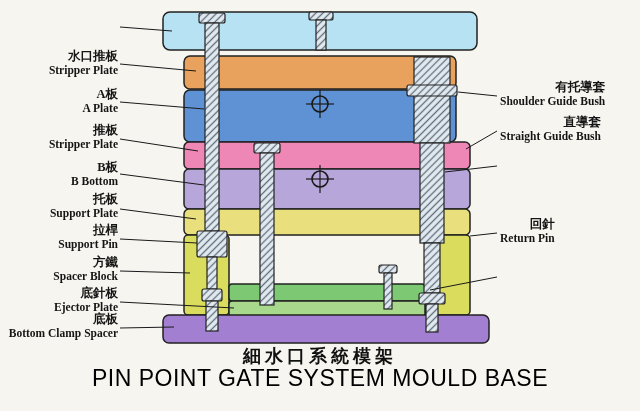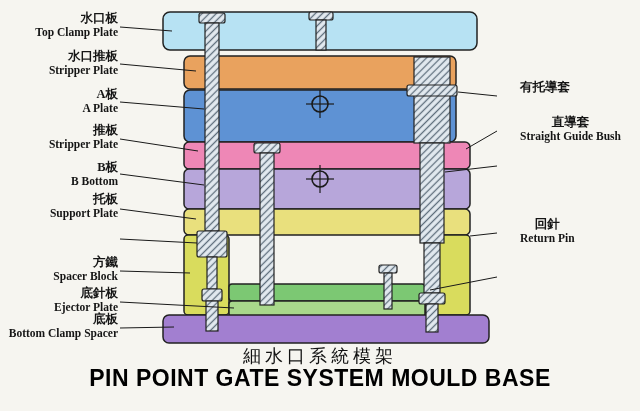--- a/index.html
+++ b/index.html
@@ -9,29 +9,29 @@
     background:#f6f5f0;
     font-family:"Liberation Serif", serif;
     overflow:hidden;
   }
   .canvas { position:absolute; inset:0; width:640px; height:411px; }
   svg.diagram { position:absolute; top:0; left:0; }
   .label { position:absolute; line-height:1.08; white-space:nowrap; }
   .label .cn { font-size:12.5px; font-weight:bold; color:#151515; }
   .label .en { font-size:11.5px; font-weight:bold; color:#151515; }
   .label.left  { right:522px; text-align:right; }
-  .label.right { left:500px; text-align:center;margin-left:20px; }
+  .label.right { left:500px; text-align:right; }
   .title-cn {
     position:absolute; top:344px; left:0; width:640px; text-align:center;
-    font-size:18px; font-weight:normal; letter-spacing:4px; color:#111;
+    font-size:18px; font-weight:bold; letter-spacing:4px; color:#111;
   }
   .title-en {
     position:absolute; top:365px; left:0; width:640px; text-align:center;
     font-family:"Liberation Sans", sans-serif;
-    font-size:23px; font-weight:bold; letter-spacing:0.5px; color:#000;
+    font-size:23px; font-weight:normal; letter-spacing:0.5px; color:#000;
   }
 </style>
 </head>
 <body>
 
 <div class="canvas">
 
   <svg class="diagram" width="640" height="411" viewBox="0 0 640 411">
     <defs>
       <pattern id="hatch" width="5" height="5" patternUnits="userSpaceOnUse" patternTransform="rotate(45)">
@@ -113,59 +113,60 @@
       <line x1="120" y1="302" x2="234" y2="308"></line>
       <line x1="120" y1="328" x2="174" y2="327"></line>
       <line x1="497" y1="96" x2="458" y2="92"></line>
       <line x1="497" y1="131" x2="466" y2="149"></line>
       <line x1="497" y1="166" x2="445" y2="172"></line>
       <line x1="497" y1="233" x2="470" y2="236"></line>
       <line x1="497" y1="277" x2="430" y2="290"></line>
     </g>
   </svg>
 
-  <div class="label left" style="top:12px">
-    <div class="cn">水口板</div>
-    <div class="en">Top Clamp Plate</div>
-  </div>
   <div class="label left" style="top:50px">
     <div class="cn">水口推板</div>
     <div class="en">Stripper Plate</div>
   </div>
   <div class="label left" style="top:88px">
     <div class="cn">A板</div>
     <div class="en">A Plate</div>
   </div>
   <div class="label left" style="top:124px">
     <div class="cn">推板</div>
     <div class="en">Stripper Plate</div>
   </div>
   <div class="label left" style="top:161px">
     <div class="cn">B板</div>
     <div class="en">B Bottom</div>
   </div>
   <div class="label left" style="top:193px">
     <div class="cn">托板</div>
     <div class="en">Support Plate</div>
   </div>
+  <div class="label left" style="top:224px">
+    <div class="cn">拉桿</div>
+    <div class="en">Support Pin</div>
+  </div>
   <div class="label left" style="top:287px">
     <div class="cn">底針板</div>
     <div class="en">Ejector Plate</div>
   </div>
   <div class="label left" style="top:256px">
     <div class="cn">方鐵</div>
     <div class="en">Spacer Block</div>
   </div>
   <div class="label left" style="top:313px">
     <div class="cn">底板</div>
     <div class="en">Bottom Clamp Spacer</div>
   </div>
 
   <div class="label right" style="top:81px">
     <div class="cn">有托導套</div>
+    <div class="en">Shoulder Guide Bush</div>
   </div>
   <div class="label right" style="top:116px">
     <div class="cn">直導套</div>
     <div class="en">Straight Guide Bush</div>
   </div>
   <div class="label right" style="top:218px">
     <div class="cn">回針</div>
     <div class="en">Return Pin</div>
   </div>
 

